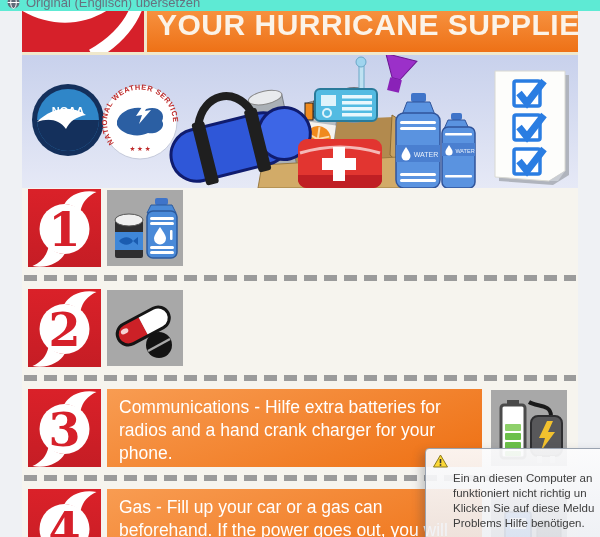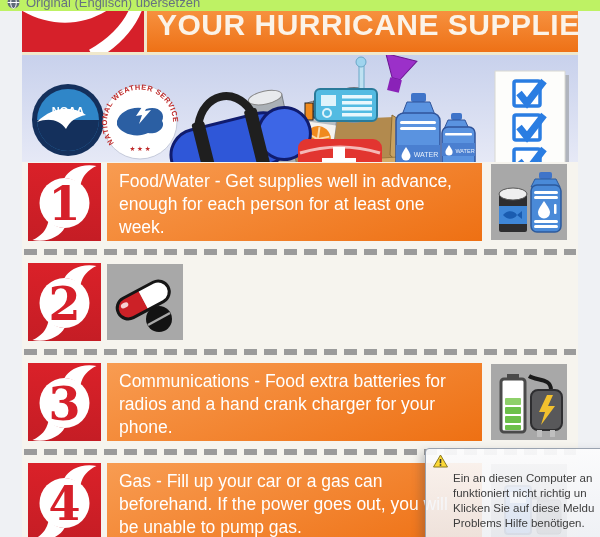--- a/index.html
+++ b/index.html
@@ -4,36 +4,36 @@
 <style>
   html,body{margin:0;padding:0;}
   body{
     width:600px;height:537px;overflow:hidden;position:relative;
     background:#eff1f4;
     font-family:"Liberation Sans",sans-serif;
   }
   
   .translate-bar{
     position:absolute;left:0;top:0;width:600px;height:11px;
-    background:#bef264;overflow:hidden;z-index:5;
+    background:#5eead4;overflow:hidden;z-index:5;
   }
   .translate-inner{display:flex;align-items:center;gap:6px;margin:-5px 0 0 7px;}
   .translate-label{font-size:13px;color:#66727f;white-space:nowrap;}
   
   .infographic{
     position:absolute;left:22px;top:11px;width:556px;height:900px;
     background:#f6f4ee;z-index:1;
   }
   .ig-header{display:flex;height:41px;border-bottom:3px solid #f0e8cc;}
   .hdr-red{width:122px;background:#d6202a;border-right:3px solid #f0e8cc;position:relative;overflow:hidden;}
   .hdr-red svg{position:absolute;left:0;top:-14px;}
   .hdr-orange{flex:1;background:linear-gradient(180deg,#f6913f,#ee7116);overflow:hidden;}
   .ig-title{display:block;font-size:30px;font-weight:bold;color:#fbf3e8;
     line-height:46px;margin:-9px 0 0 10px;white-space:nowrap;letter-spacing:.5px;}
-  .hero{height:107px;background:linear-gradient(180deg,#c8d1ec,#e6e9f6);position:relative;overflow:hidden;}
+  .hero{height:133px;background:linear-gradient(180deg,#c8d1ec,#e6e9f6);position:relative;overflow:hidden;}
   .hero svg{position:absolute;left:0;top:0;}
   
   .row{display:flex;height:78px;margin:1px 0 0 0;padding:0 11px 0 6px;}
   .numtile{width:73px;height:78px;background:linear-gradient(180deg,#da2129,#c51d25);
     margin-right:6px;position:relative;flex:none;}
   .orangebox{flex:1;background:linear-gradient(160deg,#f89c52,#ee7013);
     color:#fff;font-size:17.5px;line-height:23px;padding:7px 12px;box-sizing:border-box;
     margin-right:9px;overflow:hidden;}
   .iconbox{width:76px;height:76px;margin-top:1px;background:#a8a8a8;flex:none;}
   .dash-sep{height:6px;margin:8px 2px 8px 2px;
@@ -213,21 +213,20 @@
 
   <div class="row">
     <div class="numtile">
       <svg width="73" height="78" viewBox="0 0 72 78">
         <circle cx="36" cy="40" r="25" fill="#ffffff"></circle>
         <path d="M36 15 C40 7 53 0 68 3 C59 7 54 13 52 22 C47 18 42 15 36 15 Z" fill="#ffffff"></path>
         <path d="M36 65 C32 73 19 80 4 77 C13 73 18 67 20 58 C25 62 30 65 36 65 Z" fill="#ffffff"></path>
         <text x="36" y="57" font-size="46" font-weight="bold" fill="#d6202a" text-anchor="middle" font-family="DejaVu Serif">1</text>
       </svg>
     </div>
-    <div class="orangebox">Food/Water - Get supplies well in advance, enough for each person for at least one week.</div>
     <div class="iconbox">
       <svg width="76" height="76" viewBox="0 0 76 76">
         <rect x="8" y="30" width="28" height="38" rx="2" fill="#2e2e30"></rect>
         <ellipse cx="22" cy="30" rx="14" ry="6" fill="#efefef" stroke="#555555"></ellipse>
         <rect x="8" y="42" width="28" height="18" fill="#3f87d8"></rect>
         <path d="M12 51 c4 -5 11 -5 14 0 l5 -4 v8 l-5 -4 c-3 5 -10 5 -14 0 z" fill="#1a5cb0"></path>
         <rect x="48" y="8" width="13" height="7" rx="2" fill="#3f74c9"></rect>
         <polygon points="44,15 65,15 69,23 40,23" fill="#4a8ad8" stroke="#2c5a9c"></polygon>
         <rect x="40" y="21" width="30" height="47" rx="6" fill="#4a8ad8" stroke="#2c5a9c" stroke-width="1.5"></rect>
         <rect x="43" y="27" width="24" height="3" rx="1.5" fill="#ffffff"></rect>
@@ -267,21 +266,21 @@
 
   <div class="row">
     <div class="numtile">
       <svg width="73" height="78" viewBox="0 0 72 78">
         <circle cx="36" cy="40" r="25" fill="#ffffff"></circle>
         <path d="M36 15 C40 7 53 0 68 3 C59 7 54 13 52 22 C47 18 42 15 36 15 Z" fill="#ffffff"></path>
         <path d="M36 65 C32 73 19 80 4 77 C13 73 18 67 20 58 C25 62 30 65 36 65 Z" fill="#ffffff"></path>
         <text x="36" y="57" font-size="46" font-weight="bold" fill="#d6202a" text-anchor="middle" font-family="DejaVu Serif">3</text>
       </svg>
     </div>
-    <div class="orangebox">Communications - Food extra batteries for radios and a hand crank charger for your phone.</div>
+    <div class="orangebox">Communications - Hilfe extra batteries for radios and a hand crank charger for your phone.</div>
     <div class="iconbox">
       <svg width="76" height="76" viewBox="0 0 76 76">
         <rect x="16" y="10" width="12" height="7" fill="#4a4a4a"></rect>
         <rect x="10" y="15" width="24" height="53" rx="3" fill="#ffffff" stroke="#4a4a4a" stroke-width="3"></rect>
         <rect x="14" y="34" width="16" height="7" rx="1" fill="#8ed06a"></rect>
         <rect x="14" y="43" width="16" height="7" rx="1" fill="#6cc04a"></rect>
         <rect x="14" y="52" width="16" height="7" rx="1" fill="#6cc04a"></rect>
         <rect x="14" y="61" width="16" height="5" rx="1" fill="#6cc04a"></rect>
         <path d="M60 26 c0 -12 -14 -9 -22 -14" stroke="#1a1a1a" stroke-width="4" fill="none"></path>
         <rect x="40" y="26" width="31" height="40" rx="7" fill="#58585a" stroke="#2e2e30" stroke-width="2"></rect>

